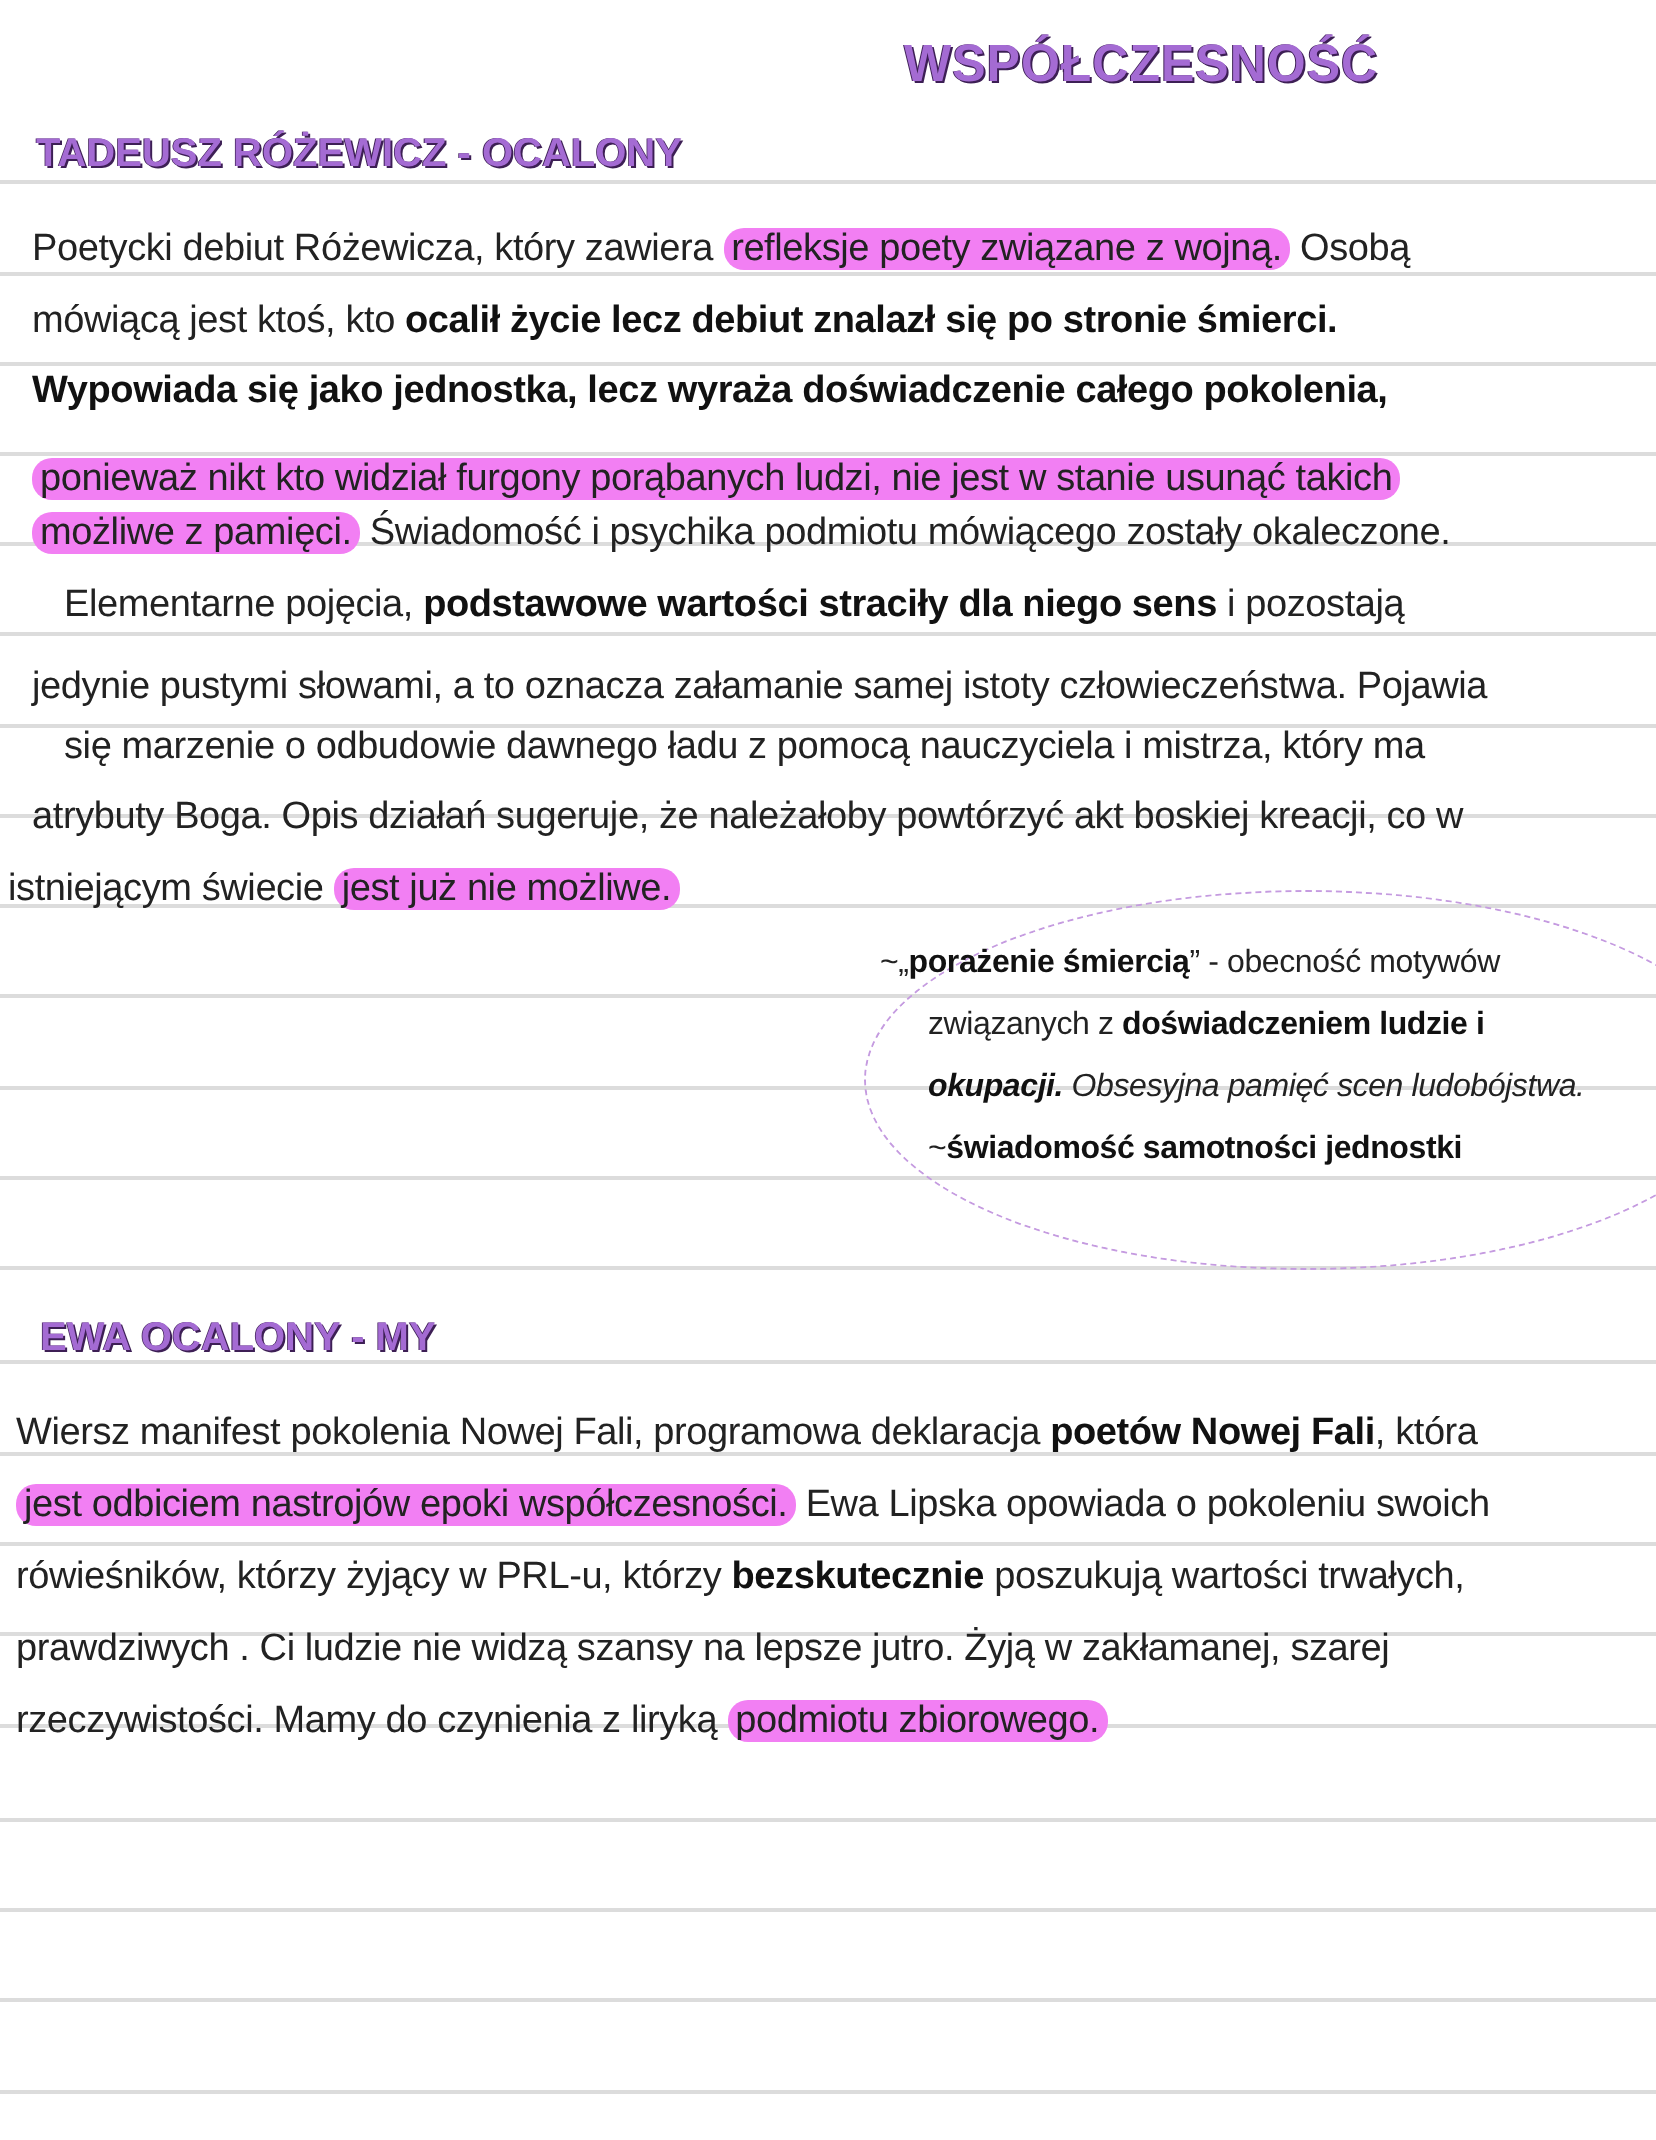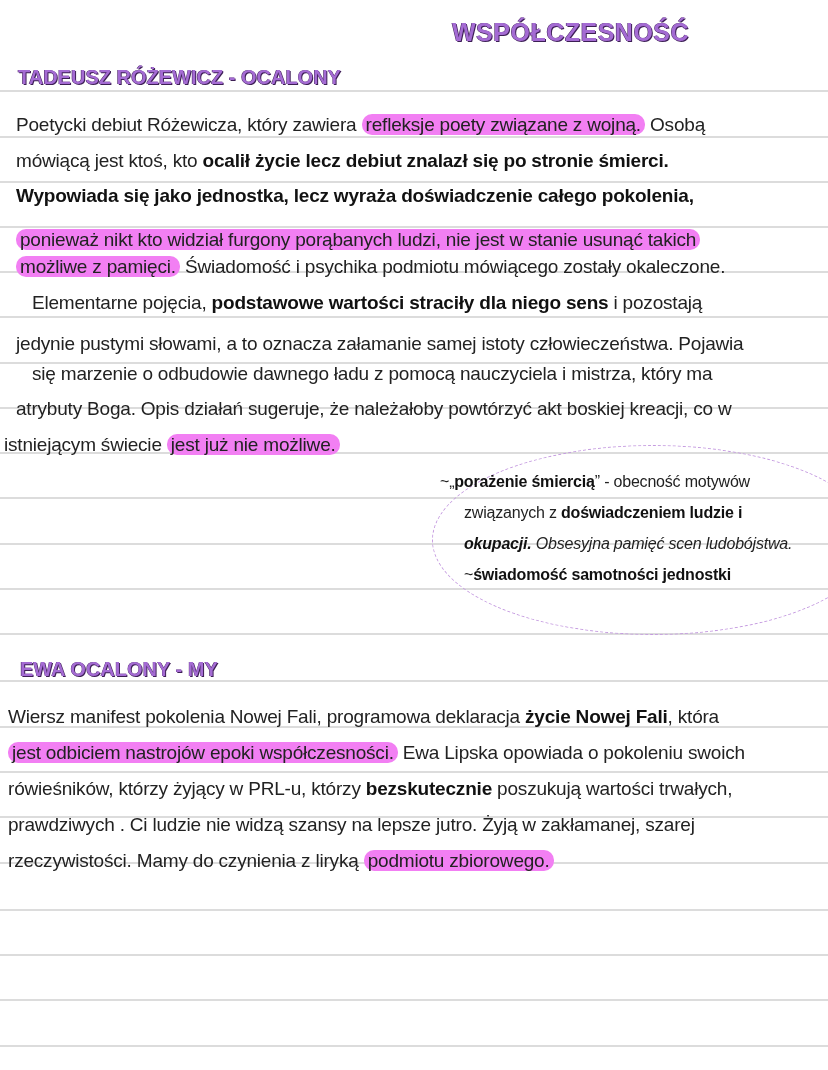--- a/index.html
+++ b/index.html
@@ -91,18 +91,18 @@
 <div class="para">
     <div class="note-line" style="left: 440px; top: 473px;"><span>~„</span><span class="b">porażenie śmiercią</span><span>” - obecność motywów</span></div>
     <div class="note-line" style="left: 464px; top: 504px;"><span>związanych z </span><span class="b">doświadczeniem ludzie i</span></div>
     <div class="note-line" style="left: 464px; top: 535px; font-style: italic;"><span class="b">okupacji.</span><span> Obsesyjna pamięć scen ludobójstwa.</span></div>
     <div class="note-line" style="left: 464px; top: 566px;"><span>~</span><span class="b">świadomość samotności jednostki</span></div>
   </div>
 
 <div class="heading" style="left:20px; top:658px;">EWA OCALONY - MY</div>
 
 <div class="para">
-    <div class="line" style="left: 8px; top: 706px;"><span>Wiersz manifest pokolenia Nowej Fali, programowa deklaracja </span><span class="b">życie Nowej Fali</span><span>, która</span></div>
+    <div class="line" style="left: 8px; top: 706px;"><span>Wiersz manifest pokolenia Nowej Fali, programowa deklaracja </span><span class="b">poetów Nowej Fali</span><span>, która</span></div>
     <div class="line" style="left: 8px; top: 742px;"><span class="hl">jest odbiciem nastrojów epoki współczesności.</span><span> Ewa Lipska opowiada o pokoleniu swoich</span></div>
     <div class="line" style="left: 8px; top: 778px;"><span>rówieśników, którzy żyjący w PRL-u, którzy </span><span class="b">bezskutecznie</span><span> poszukują wartości trwałych,</span></div>
     <div class="line" style="left: 8px; top: 814px;"><span>prawdziwych . Ci ludzie nie widzą szansy na lepsze jutro. Żyją w zakłamanej, szarej</span></div>
     <div class="line" style="left: 8px; top: 850px;"><span>rzeczywistości. Mamy do czynienia z liryką </span><span class="hl">podmiotu zbiorowego.</span></div>
   </div>
 
 </body></html>

